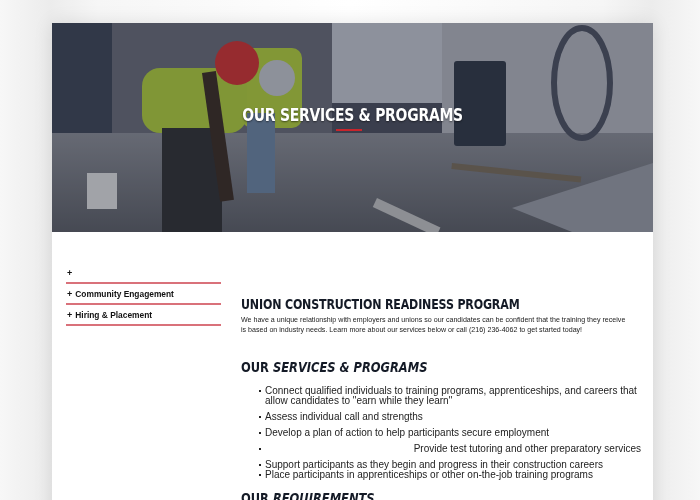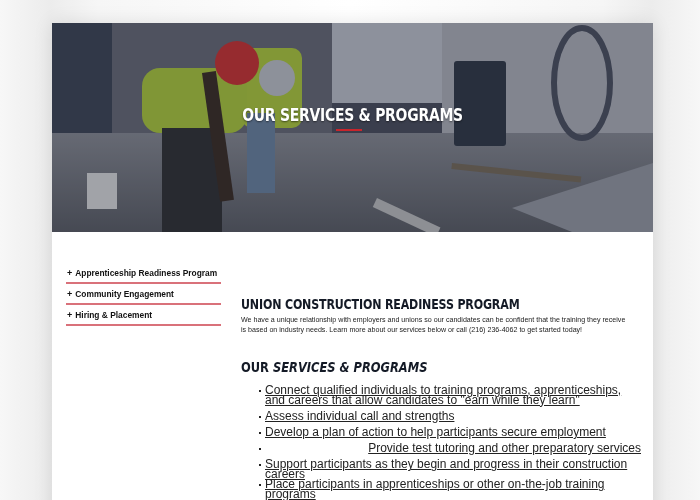--- a/index.html
+++ b/index.html
@@ -72,22 +72,22 @@
   }
   .h-sec {
     font-family: "DejaVu Sans", sans-serif;
     font-weight: bold; font-size: 14px; color: #141a26;
     transform: scaleX(0.82); transform-origin: left;
     white-space: nowrap;
   }
   .h-sec em { font-style: italic; }
   .list { list-style: none; margin-left: 18px; }
   .list li {
-    position: relative; font-size: 12px; line-height: 9.8px;
-    padding-left: 6px; color: #222; text-decoration: underline;
+    position: relative; font-size: 10px; line-height: 9.8px;
+    padding-left: 6px; color: #222;
   }
   .list li::before {
     content: ""; position: absolute; left: 0; top: 4px;
     width: 2px; height: 2px; background: #222;
   }
 </style>
 </head>
 <body>
 
 <div class="page">
@@ -121,21 +121,20 @@
       <rect x="325" y="175" width="70" height="10" fill="#c9c9c9" transform="rotate(25 325 175)"></rect>
     </svg>
     <div class="hero-overlay"></div>
     <div class="hero-title">OUR SERVICES &amp; PROGRAMS</div>
     <div class="hero-underline"></div>
   </div>
 
   <nav class="sidebar">
     <div class="side-item">
       <span class="plus">+</span>
-      <span>Apprenticeship Readiness Program</span>
     </div>
     <div class="side-item">
       <span class="plus">+</span>
       <span>Community Engagement</span>
     </div>
     <div class="side-item">
       <span class="plus">+</span>
       <span>Hiring &amp; Placement</span>
     </div>
   </nav>

